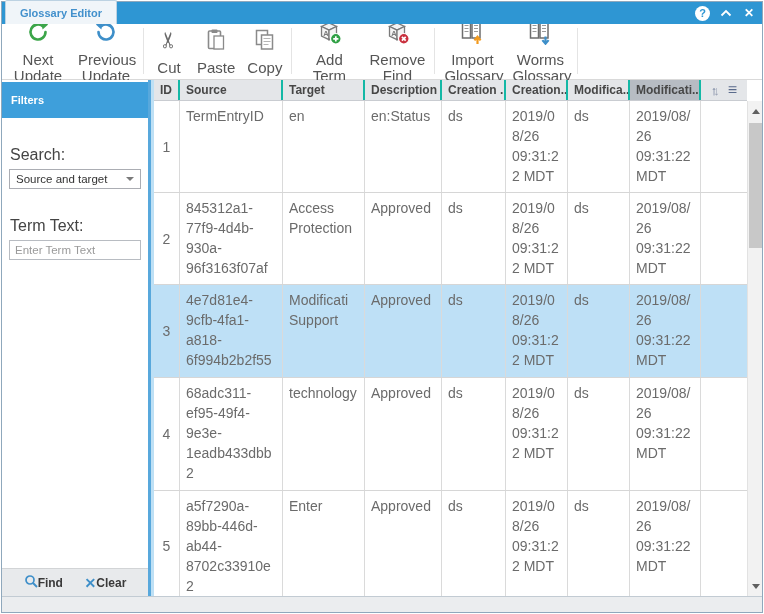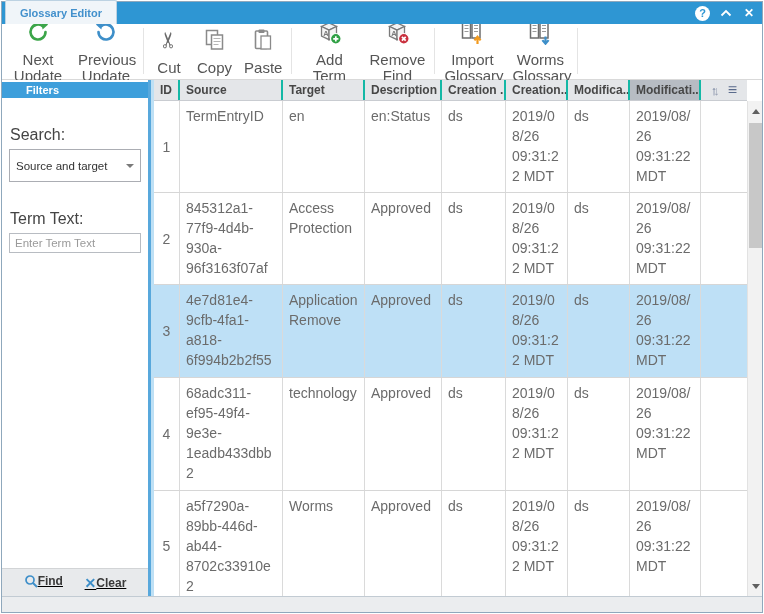--- a/index.html
+++ b/index.html
@@ -21,30 +21,30 @@
   .titem .icon { height:26px; display:flex; align-items:center; justify-content:center; }
   .titem .lbl { font-size:15px; line-height:16px; color:#555; text-align:center; margin-top:7px; max-width:56px; }
   .tsep { width:1px; height:46px; background:#E4E4E4; margin:0 3px; }
   .scissors { font-size:22px; color:#6a6a6a; display:inline-block; transform:rotate(-90deg); line-height:24px; }
 
   
   .main { flex:1 1 auto; display:flex; min-height:0; }
 
   
   .sidebar { width:146px; background:#fff; position:relative; flex:0 0 auto; }
-  .panel-header { height:16px; background:#3E9FDB; margin-top:2px; display:flex; align-items:center; padding-left:24px;text-align:right; }
+  .panel-header { height:36px; background:#3E9FDB; margin-top:2px; display:flex; align-items:center; padding-left:9px;text-align:right; }
   .panel-header span { color:#fff; font-size:11px; font-weight:bold; }
   .flabel { font-size:16px; color:#444; margin:28px 0 5px 8px; }
-  .dropdown { width:132px; height:33px; margin-left:7px; border:1px solid #ABADB3; background:#fff; display:flex; align-items:center; justify-content:space-between; padding:0 6px; cursor:default; }
+  .dropdown { width:132px; height:20px; margin-left:7px; border:1px solid #ABADB3; background:#fff; display:flex; align-items:center; justify-content:space-between; padding:0 6px; cursor:default; }
   .dropdown span.val { font-size:11.5px; color:#333; }
   .dd-arrow { width:0; height:0; border-left:4px solid transparent; border-right:4px solid transparent; border-top:4px solid #7a7a7a; }
   .textinput { width:132px; height:20px; margin-left:7px; border:1px solid #B8BCC2; font-size:11.5px; padding:0 5px; color:#333; font-family:"Liberation Sans", sans-serif; }
   .textinput::placeholder { color:#9a9a9a; }
   .find-bar { position:absolute; bottom:0; left:0; width:146px; height:28px; background:#E8EAEC; border-top:1px solid #D2D4D6; display:flex; align-items:center; justify-content:space-evenly; }
-  .fc-btn { display:flex; align-items:flex-start; cursor:default;text-decoration:underline; }
+  .fc-btn { display:flex; align-items:center; cursor:default; }
   .fc-btn .txt { font-size:12px; font-weight:bold; color:#3a3a3a; }
   .clear-x { color:#3E8FC9; font-size:14px; font-weight:bold; line-height:14px; }
 
   
   .splitter { width:6px; flex:0 0 auto; display:flex; }
   .splitter .s1 { width:3px; background:#58A8DC; }
   .splitter .s2 { width:3px; background:#BEE0F5; }
 
   
   .table-area { flex:1 1 auto; display:flex; min-width:0; overflow:hidden; }
@@ -126,38 +126,38 @@
     <div class="tsep"></div>
     <div class="titem">
       <span class="icon">
           <span class="scissors">✂</span>
         </span>
       <span class="lbl">Cut</span>
     </div>
     <div class="titem">
       <span class="icon">
         <svg width="24" height="24" viewBox="0 0 24 24">
+            <rect x="4.5" y="3" width="12" height="17.5" rx="1" fill="#fff" stroke="#8a8a8a" stroke-width="1.6"></rect>
+            <rect x="7.5" y="1.5" width="6" height="3.5" rx="0.8" fill="#8a8a8a"></rect>
+            <rect x="10" y="8" width="9.5" height="13" fill="#fff" stroke="#8a8a8a" stroke-width="1.3"></rect>
+          </svg>
+      </span>
+      <span class="lbl">Paste</span>
+    </div>
+    <div class="titem">
+      <span class="icon">
+        <svg width="24" height="24" viewBox="0 0 24 24">
             <rect x="3.5" y="2.5" width="11" height="14" fill="#fff" stroke="#8a8a8a" stroke-width="1.5"></rect>
             <rect x="8.5" y="7" width="11" height="14" fill="#fff" stroke="#8a8a8a" stroke-width="1.5"></rect>
             <line x1="10.5" y1="10.5" x2="17.5" y2="10.5" stroke="#b5b5b5" stroke-width="1"></line>
             <line x1="10.5" y1="13.5" x2="17.5" y2="13.5" stroke="#b5b5b5" stroke-width="1"></line>
             <line x1="10.5" y1="16.5" x2="15.5" y2="16.5" stroke="#b5b5b5" stroke-width="1"></line>
           </svg>
       </span>
       <span class="lbl">Copy</span>
-    </div>
-    <div class="titem">
-      <span class="icon">
-        <svg width="24" height="24" viewBox="0 0 24 24">
-            <rect x="4.5" y="3" width="12" height="17.5" rx="1" fill="#fff" stroke="#8a8a8a" stroke-width="1.6"></rect>
-            <rect x="7.5" y="1.5" width="6" height="3.5" rx="0.8" fill="#8a8a8a"></rect>
-            <rect x="10" y="8" width="9.5" height="13" fill="#fff" stroke="#8a8a8a" stroke-width="1.3"></rect>
-          </svg>
-      </span>
-      <span class="lbl">Paste</span>
     </div>
     <div class="tsep"></div>
     <div class="titem">
       <span class="icon">
         <svg width="26" height="26" viewBox="0 0 26 26">
             <g fill="#F4F4F4" stroke="#7a7a7a" stroke-width="1.3">
               <polygon points="5.5,7.5 13,3.8 20.5,7.5 13,11.2"></polygon>
               <polygon points="5.5,7.5 5.5,17 13,20.7 13,11.2"></polygon>
               <polygon points="13,11.2 20.5,7.5 20.5,17 13,20.7"></polygon>
             </g>
@@ -308,21 +308,21 @@
             <div class="td w-cu">ds</div>
             <div class="td w-cd">2019/08/26 09:31:22 MDT</div>
             <div class="td w-mu">ds</div>
             <div class="td w-md">2019/08/26 09:31:22 MDT</div>
             <div class="td w-end"></div>
           </div>
 
           <div class="trow selected">
             <div class="td idc w-id">3</div>
             <div class="td w-src">4e7d81e4-9cfb-4fa1-a818-6f994b2b2f55</div>
-            <div class="td w-tgt">Application Remove</div>
+            <div class="td w-tgt">Modificati Support</div>
             <div class="td w-dsc">Approved</div>
             <div class="td w-cu">ds</div>
             <div class="td w-cd">2019/08/26 09:31:22 MDT</div>
             <div class="td w-mu">ds</div>
             <div class="td w-md">2019/08/26 09:31:22 MDT</div>
             <div class="td w-end"></div>
           </div>
 
           <div class="trow">
             <div class="td idc w-id">4</div>
@@ -332,21 +332,21 @@
             <div class="td w-cu">ds</div>
             <div class="td w-cd">2019/08/26 09:31:22 MDT</div>
             <div class="td w-mu">ds</div>
             <div class="td w-md">2019/08/26 09:31:22 MDT</div>
             <div class="td w-end"></div>
           </div>
 
           <div class="trow">
             <div class="td idc w-id">5</div>
             <div class="td w-src">a5f7290a-89bb-446d-ab44-8702c33910e2</div>
-            <div class="td w-tgt">Worms</div>
+            <div class="td w-tgt">Enter</div>
             <div class="td w-dsc">Approved</div>
             <div class="td w-cu">ds</div>
             <div class="td w-cd">2019/08/26 09:31:22 MDT</div>
             <div class="td w-mu">ds</div>
             <div class="td w-md">2019/08/26 09:31:22 MDT</div>
             <div class="td w-end"></div>
           </div>
 
         </div>
       </div>

